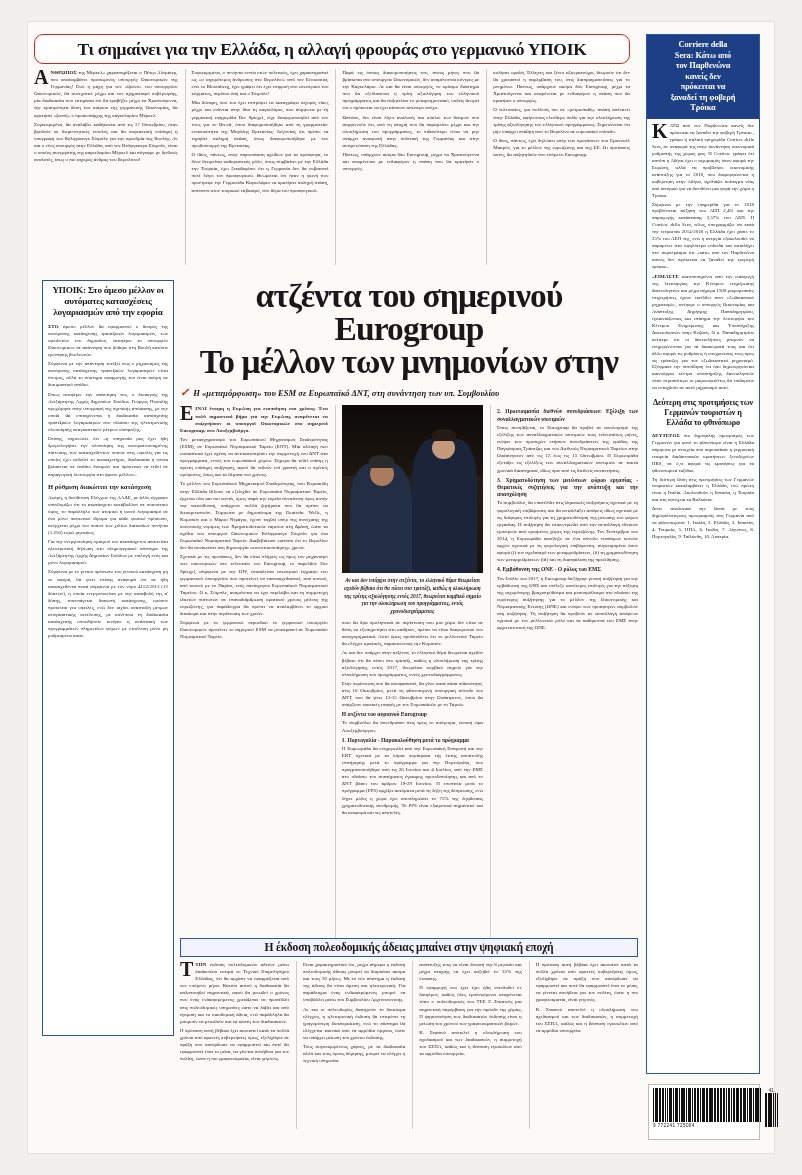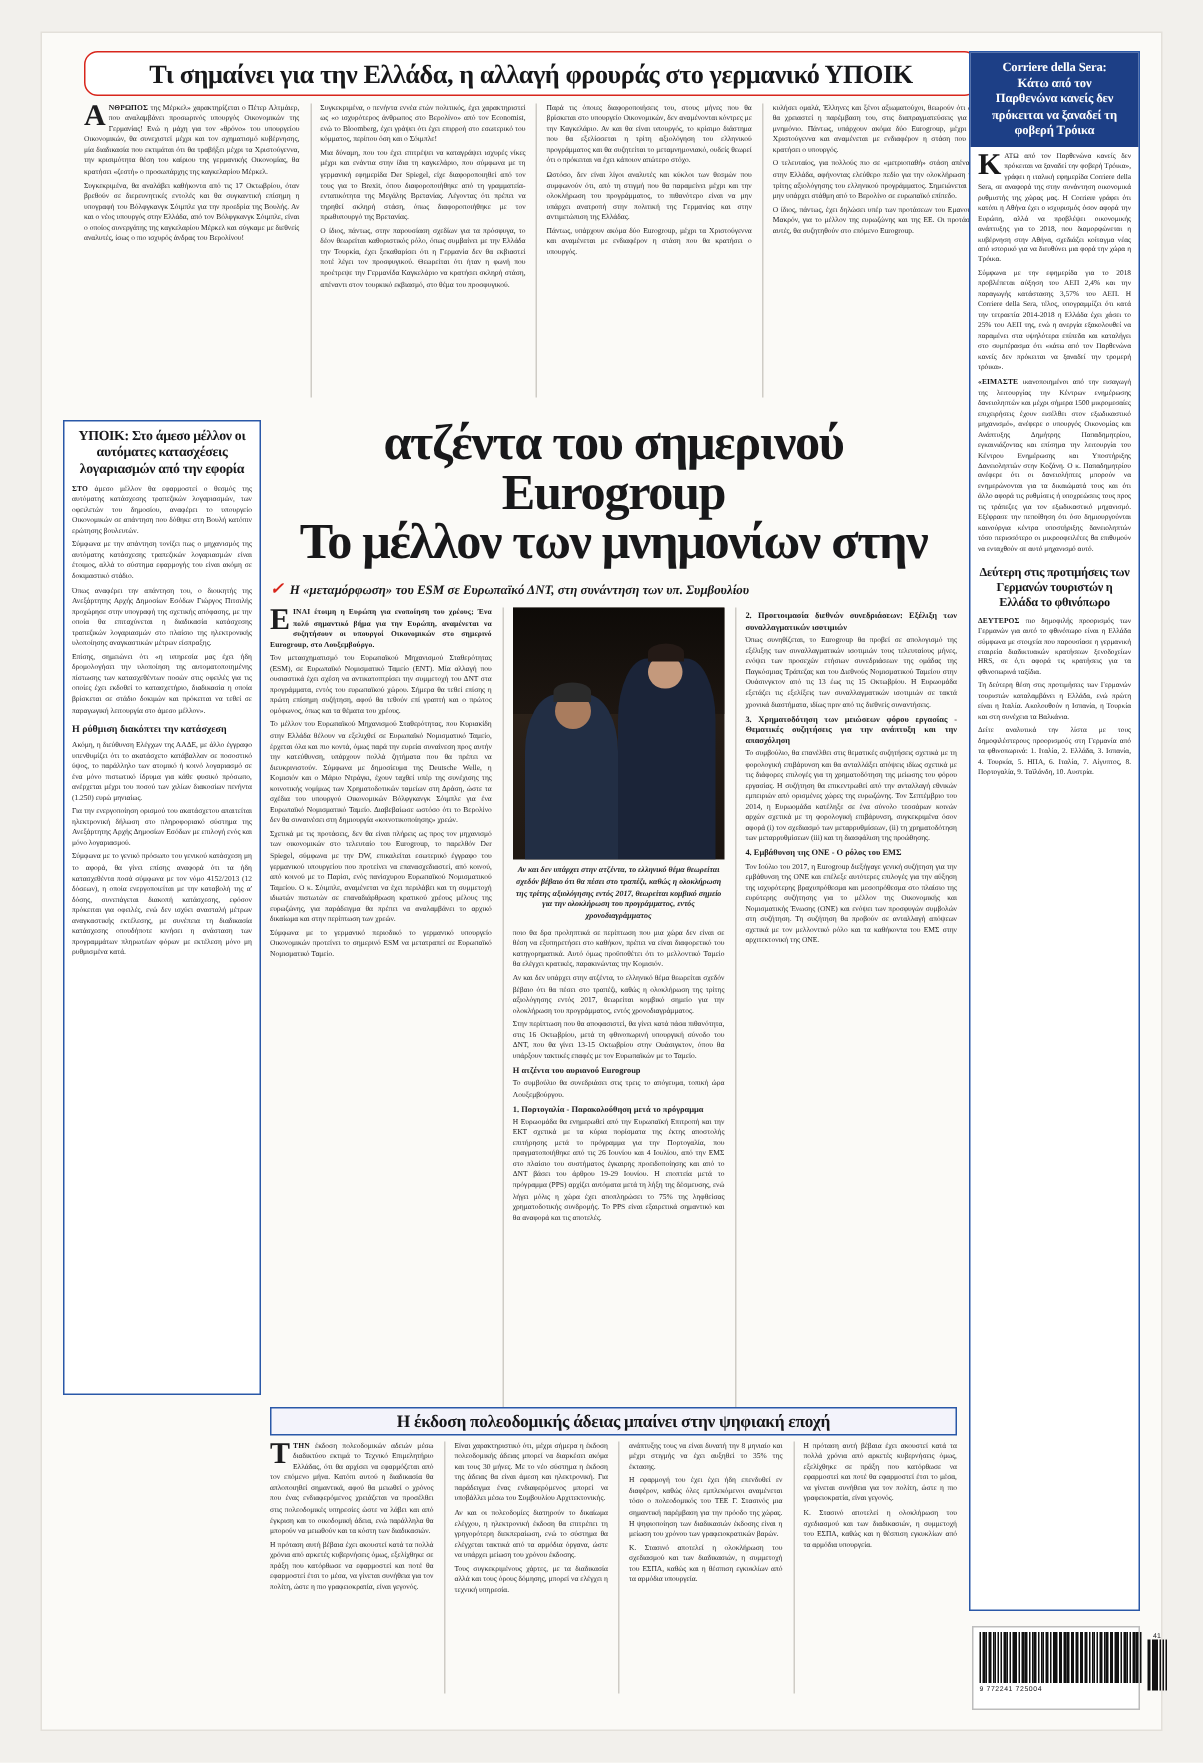--- a/index.html
+++ b/index.html
@@ -34,21 +34,21 @@
     font-size: 20px;
     line-height: 15px;
     font-weight: bold;
     padding: 1px 2px 0 0;
     font-family: "Liberation Serif", serif;
   }
   .lead-bold { font-weight: bold; font-size:5px; letter-spacing:.1px;}
 
   
   .top-story {
-    position: absolute; left: 28px; top: 12px;
+    position: absolute; left: 6px; top: 12px;
     width: 596px; height: 236px;
   }
   .top-head-box {
     border: 1.6px solid #d8261c;
     border-radius: 9px;
     height: 30px;
     display: flex; align-items: center; justify-content: center;
     background: #fff;
     margin-bottom: 5px;
   }
@@ -58,21 +58,21 @@
     font-family: "Liberation Serif", serif;
     white-space: nowrap;
   }
   .top-cols { display: flex; gap: 7px; height: 196px; }
   .top-cols > div { width: 25%; }
   .top-cols > div + div { border-left: 0.6px solid #cfccc6; padding-left: 6px; }
 
   
   .left-side {
     position: absolute; left: 14px; top: 258px;
-    width: 132px; height: 650px;
+    width: 132px; height: 756px;
     border: 1.1px solid #2a58a8;
     padding: 4px 5px;
     background: #fff;
   }
   .left-side h2 {
     margin: 0 0 4px 0;
     font-size: 9.2px; line-height: 1.22; text-align: center; font-weight: bold;
     letter-spacing: -0.2px;
   }
   .sub-head {
@@ -126,21 +126,21 @@
   
   .right-side {
     position: absolute; left: 618px; top: 12px;
     width: 114px; height: 1040px;
     border: 1.1px solid #2a58a8;
     background: #fff;
     padding: 0;
   }
   .blue-box {
     background: #1d3f86; color: #fff;
-    padding: 5px 12px; text-align:center;
+    padding: 5px 22px; text-align:center;
     font-size: 8.4px; font-weight: bold; line-height: 1.26;
     letter-spacing:-0.1px;
   }
   .rs-pad { padding: 4px 5px; }
   .rs-head {
     font-size: 8.2px; font-weight: bold; text-align:center;
     line-height:1.2; margin: 6px 0 4px 0; letter-spacing:-0.2px;
   }
   .rs-body { font-size:4.9px; line-height:1.42; text-align:justify; }
   .rs-body p { margin:0 0 2px 0; }

